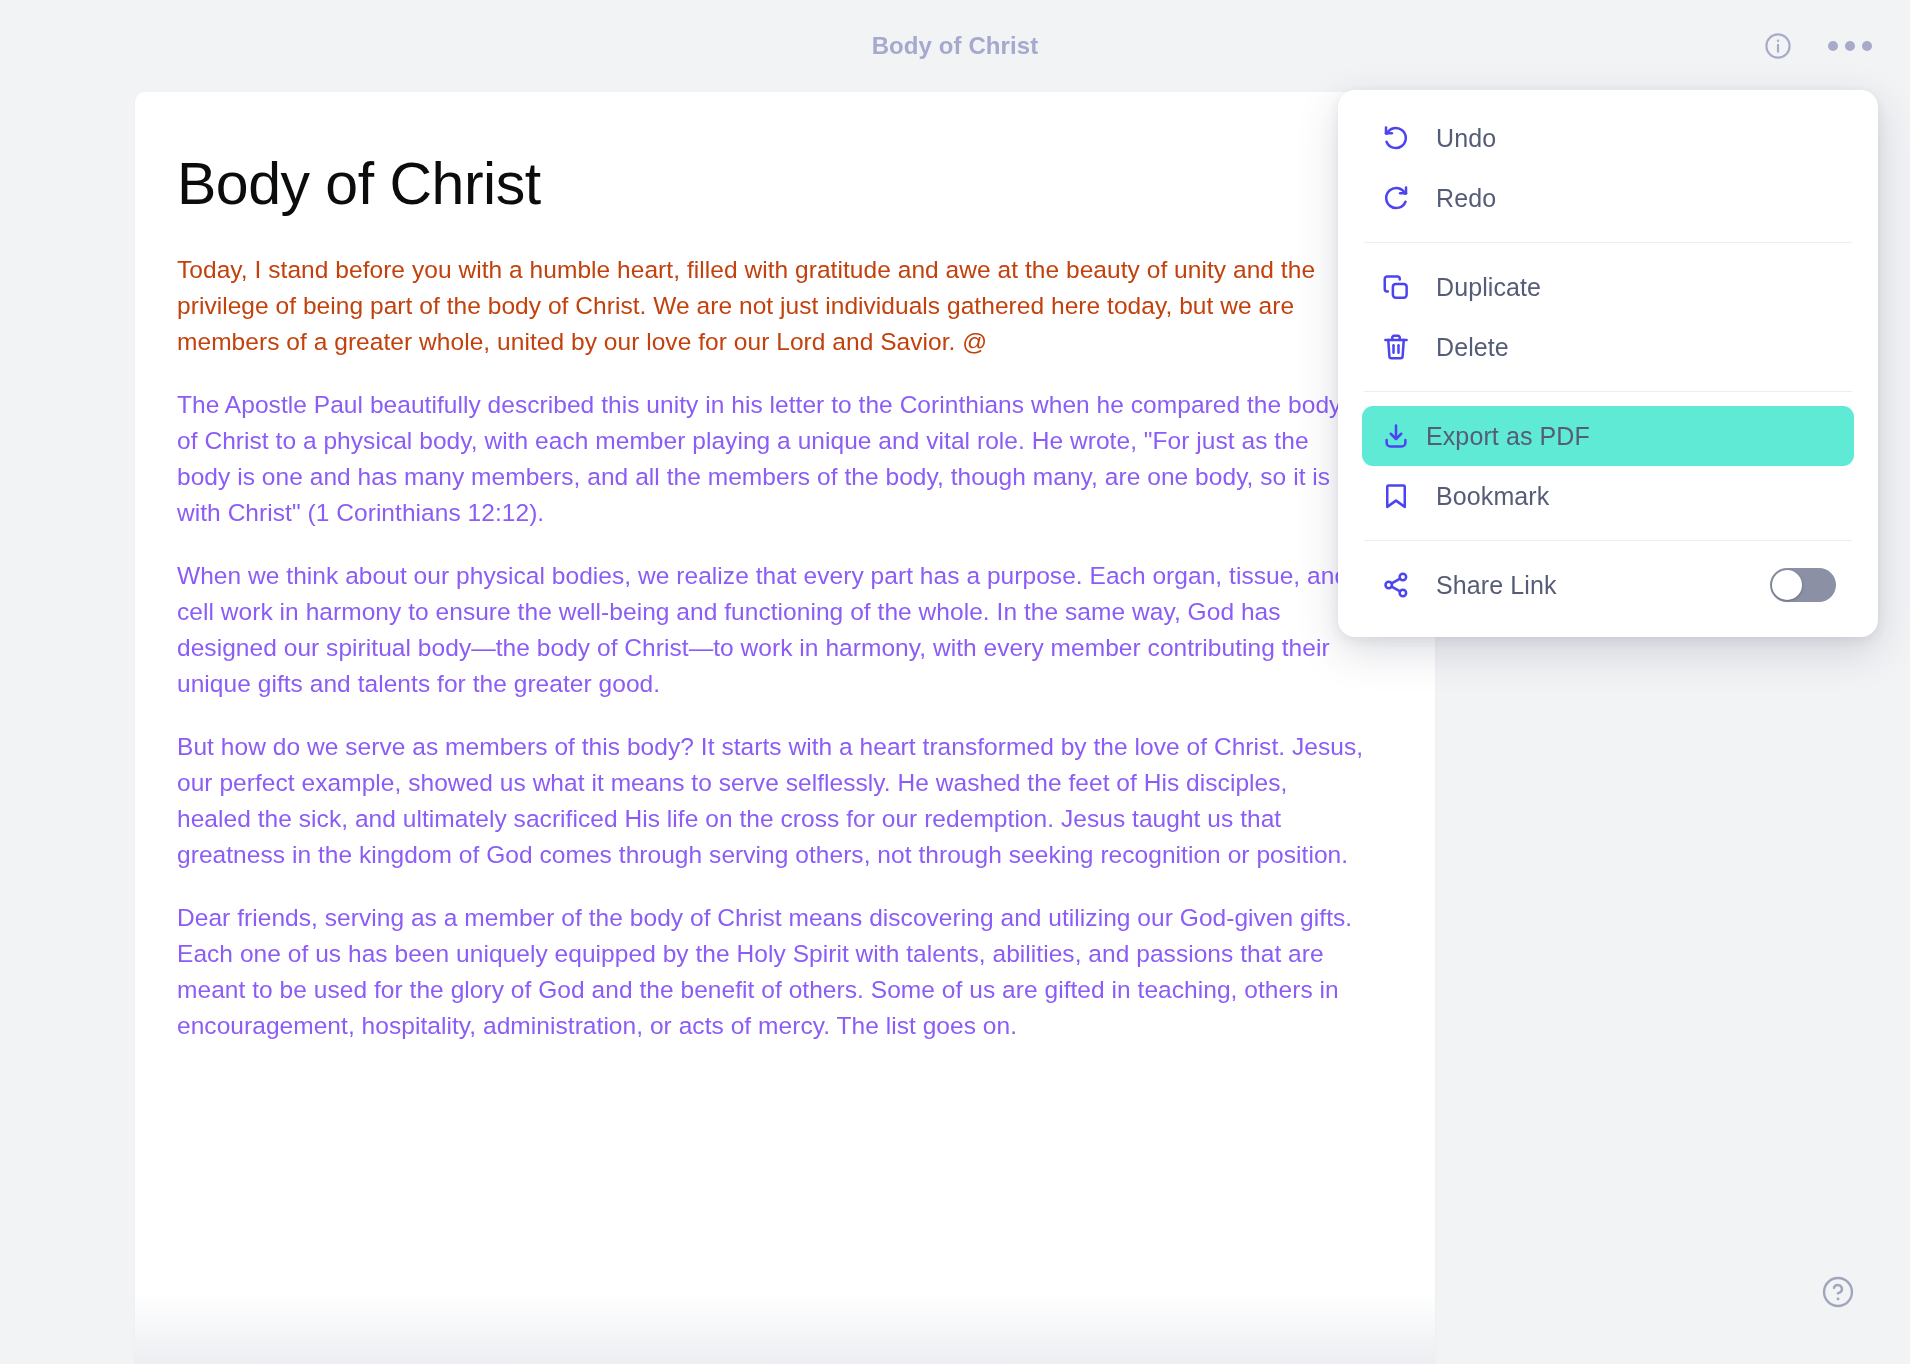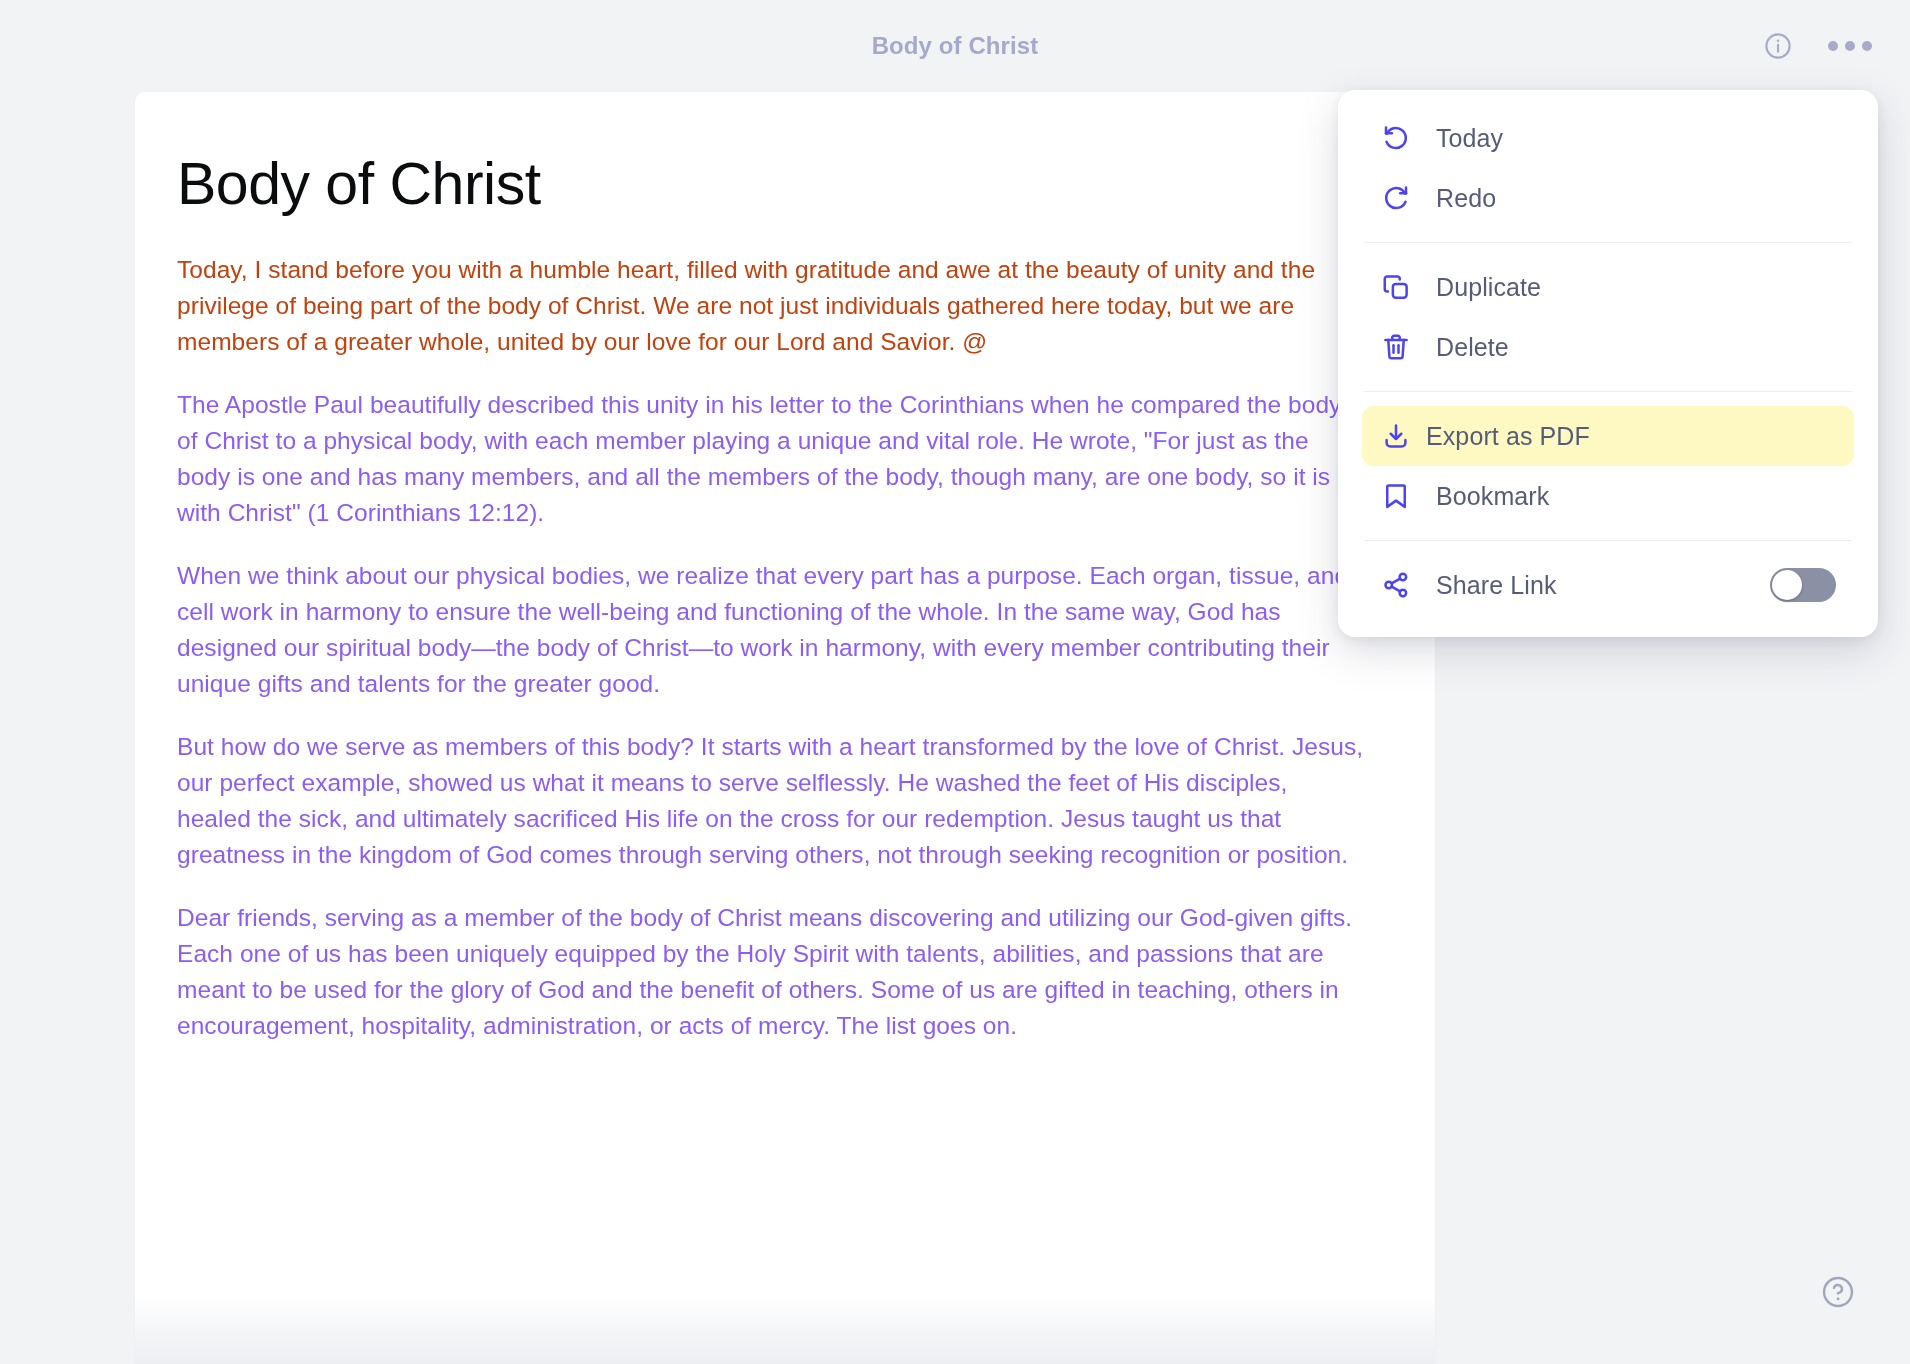--- a/index.html
+++ b/index.html
@@ -131,21 +131,21 @@
     display: flex;
     align-items: center;
     gap: 24px;
     height: 60px;
     padding: 0 18px;
     border-radius: 11px;
     cursor: pointer;
     position: relative;
   }
 
-  .menu-item.highlighted { background: #fef9c3; gap: 14px; }
+  .menu-item.highlighted { background: #5eead4; gap: 14px; }
 
   .menu-item .mi-icon {
     width: 32px; height: 32px;
     flex: 0 0 32px;
     display: flex;
     align-items: center;
     justify-content: center;
     color: #4b44f0;
   }
 
@@ -233,21 +233,21 @@
 
   <div class="menu-group">
     <div class="menu-item">
       <span class="mi-icon">
         <svg width="30" height="30" viewBox="0 0 24 24" fill="none" stroke="currentColor" stroke-width="2" stroke-linecap="round" stroke-linejoin="round">
           <path d="M4 8.2V3.6"></path>
           <path d="M4 8.2h4.7"></path>
           <path d="M4.6 8.6A8 8 0 1 1 4.4 15"></path>
         </svg>
       </span>
-      <span class="mi-label">Today</span>
+      <span class="mi-label">Undo</span>
     </div>
     <div class="menu-item">
       <span class="mi-icon">
         <svg width="30" height="30" viewBox="0 0 24 24" fill="none" stroke="currentColor" stroke-width="2" stroke-linecap="round" stroke-linejoin="round">
           <path d="M20 8.2V3.6"></path>
           <path d="M20 8.2h-4.7"></path>
           <path d="M19.4 8.6A8 8 0 1 0 19.6 15"></path>
         </svg>
       </span>
       <span class="mi-label">Redo</span>

